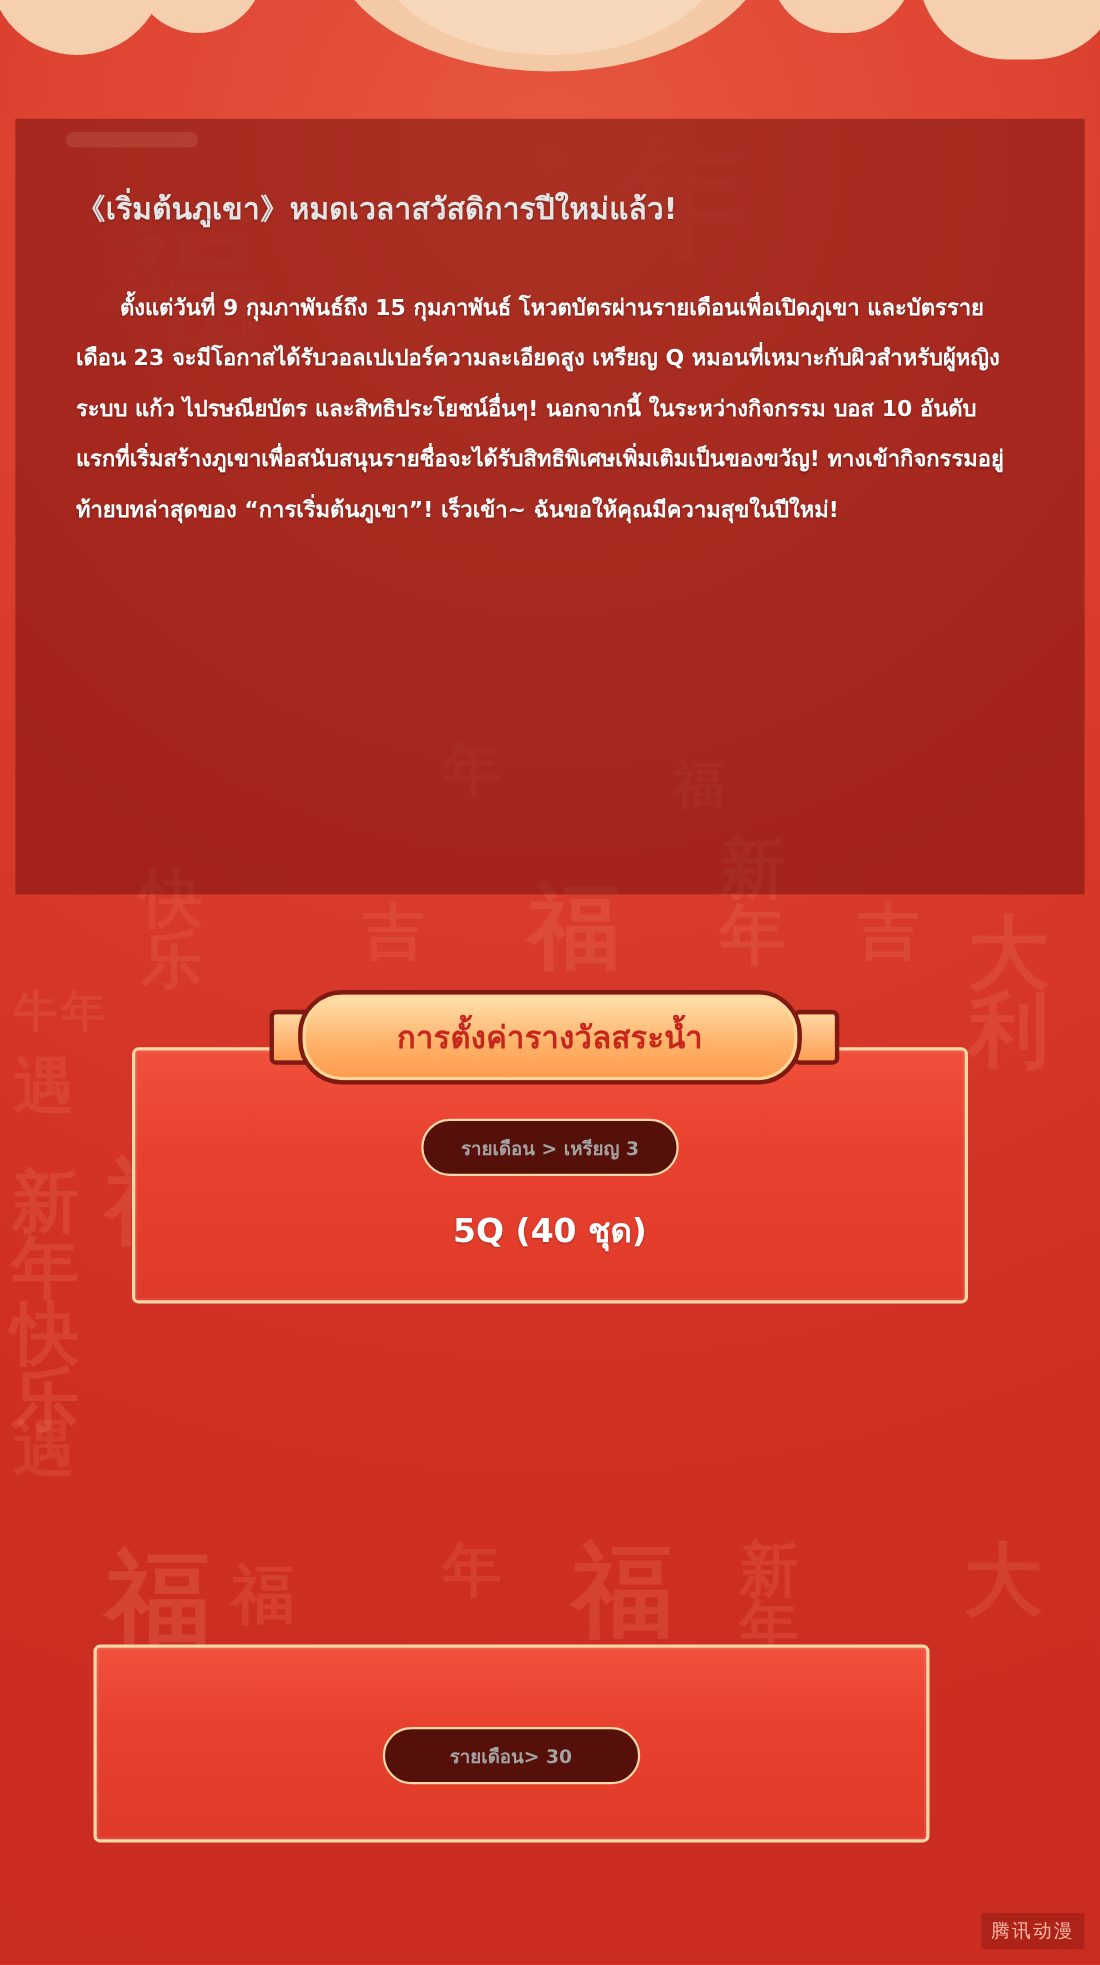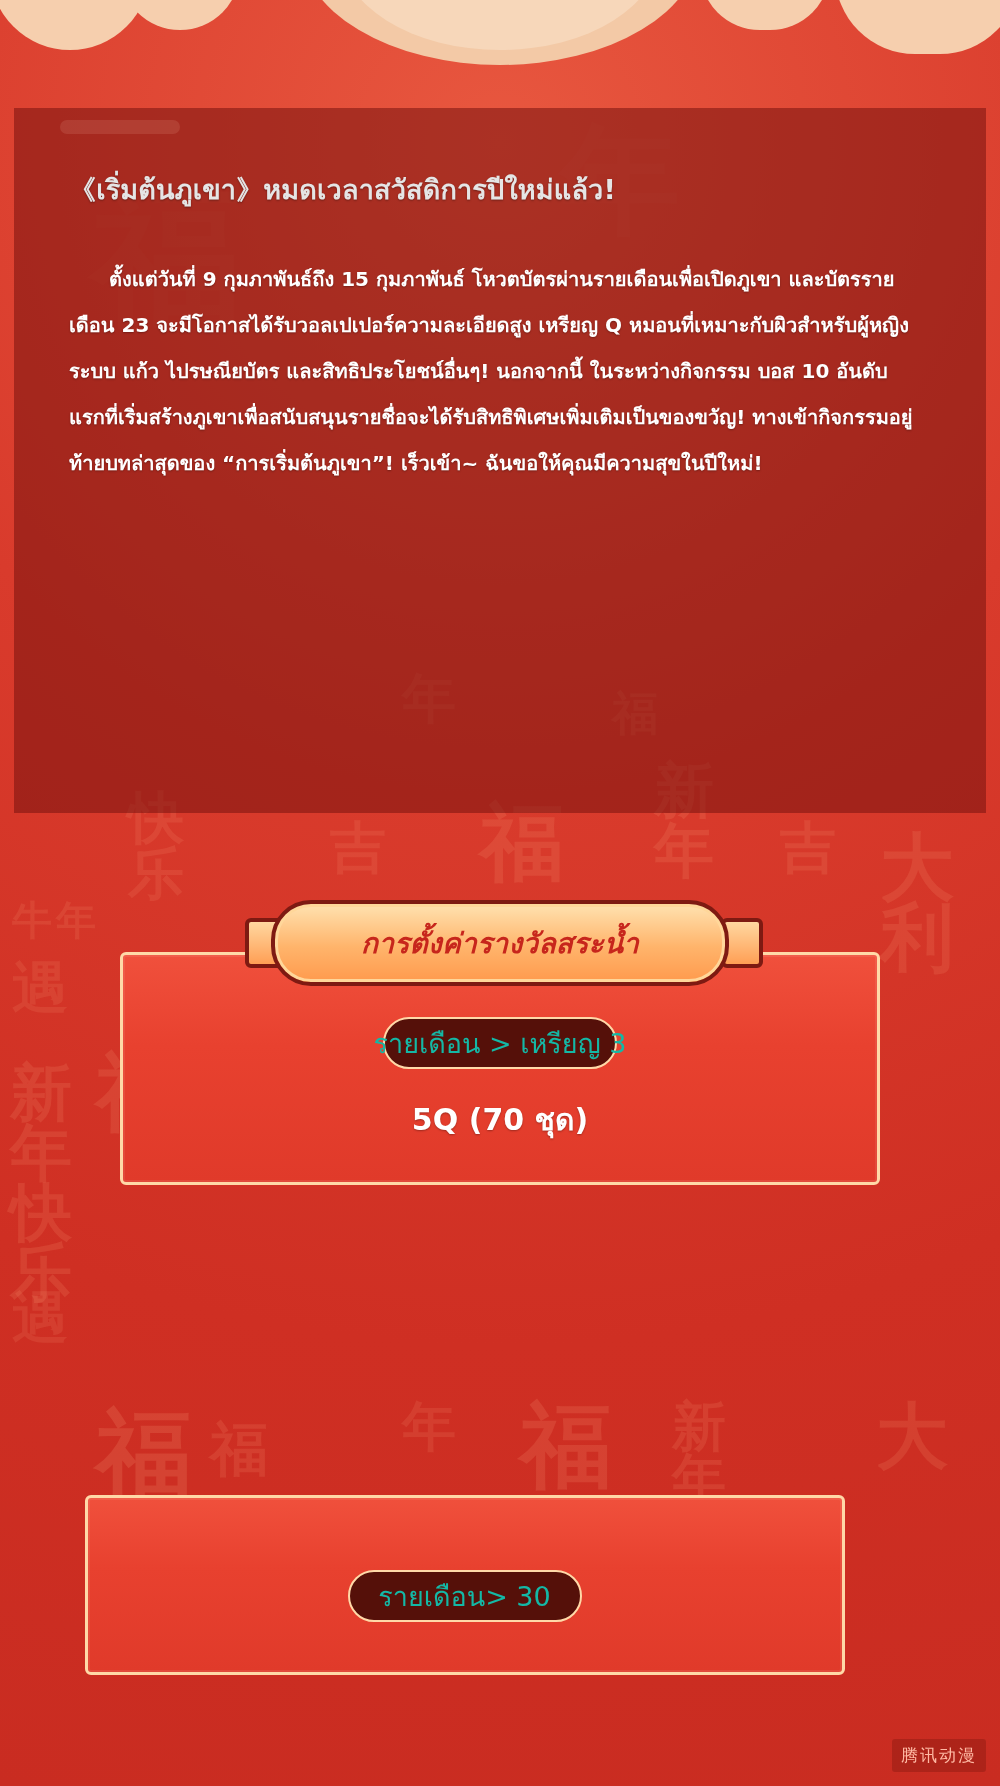--- a/index.html
+++ b/index.html
@@ -137,21 +137,20 @@
     align-items: center;
     justify-content: center;
     z-index: 7;
   }
   .ribbon-text {
     color: #c7261c;
     font-size: 28px;
     font-weight: bold;
     white-space: nowrap;
     letter-spacing: 0.3px;
-    font-style: italic;
   }
   .ribbon-ear {
     position: absolute;
     top: 18px;
     width: 34px;
     height: 42px;
     background: linear-gradient(180deg, #ffd7a0, #ff9f55);
     border: 4px solid #7e1a12;
     border-radius: 6px;
     z-index: 6;
@@ -178,23 +177,23 @@
     margin: 0 auto 28px auto;
     height: 48px;
     border-radius: 26px;
     background: #551009;
     border: 2px solid #ffd9a8;
     display: flex;
     align-items: center;
     justify-content: center;
   }
   .chip-text {
-    color: #14b8a6;
-    font-size: 27px;
-    font-weight: normal;
+    color: #a3a3a3;
+    font-size: 17px;
+    font-weight: bold;
     white-space: nowrap;
   }
   .reward-line {
     text-align: center;
     color: #ffffff;
     font-size: 30px;
     font-weight: bold;
     line-height: 45px;
     text-shadow: 0 1px 2px rgba(0,0,0,0.3);
   }
@@ -266,21 +265,21 @@
   <div class="panel-body">ตั้งแต่วันที่ 9 กุมภาพันธ์ถึง 15 กุมภาพันธ์ โหวตบัตรผ่านรายเดือนเพื่อเปิดภูเขา และบัตรรายเดือน 23 จะมีโอกาสได้รับวอลเปเปอร์ความละเอียดสูง เหรียญ Q หมอนที่เหมาะกับผิวสำหรับผู้หญิงระบบ แก้ว ไปรษณียบัตร และสิทธิประโยชน์อื่นๆ! นอกจากนี้ ในระหว่างกิจกรรม บอส 10 อันดับแรกที่เริ่มสร้างภูเขาเพื่อสนับสนุนรายชื่อจะได้รับสิทธิพิเศษเพิ่มเติมเป็นของขวัญ!  ทางเข้ากิจกรรมอยู่ท้ายบทล่าสุดของ “การเริ่มต้นภูเขา”!  เร็วเข้า~ ฉันขอให้คุณมีความสุขในปีใหม่!</div>
 </div>
 
 <div class="reward-block" style="left:0; top:900px; width:1000px; height:450px;">
   <div class="ribbon-ear left"></div>
   <div class="ribbon-ear right"></div>
   <div class="card">
     <div class="chip">
       <span class="chip-text">รายเดือน &gt; เหรียญ 3</span>
     </div>
-    <div class="reward-line">5Q (70 ชุด)</div>
+    <div class="reward-line">5Q (40 ชุด)</div>
   </div>
   <div class="ribbon">
     <span class="ribbon-text">การตั้งค่ารางวัลสระน้ำ</span>
   </div>
 </div>
 
 <div class="reward-block" style="left:0; top:1495px; width:929px; height:290px;">
   <div class="card" style="top:0; padding-top:72px;">
     <div class="chip" style="margin-bottom:10px;">
       <span class="chip-text">รายเดือน&gt; 30</span>

